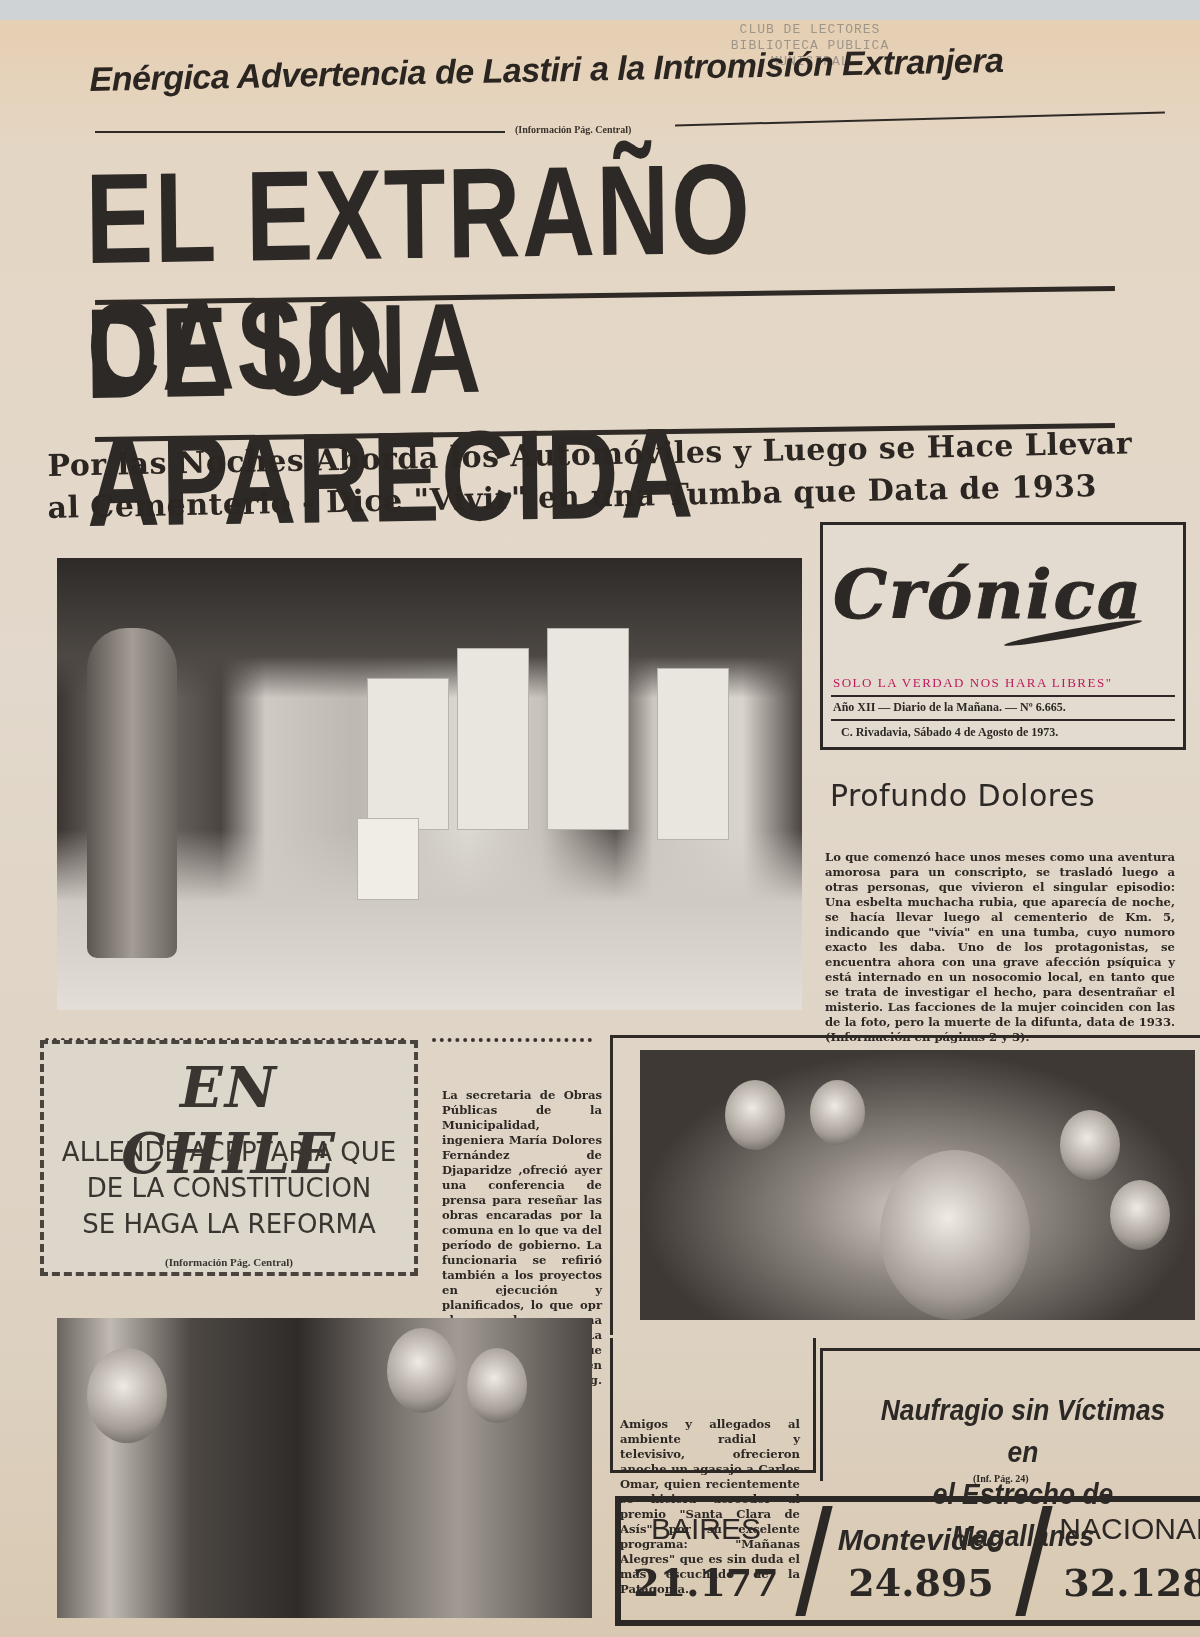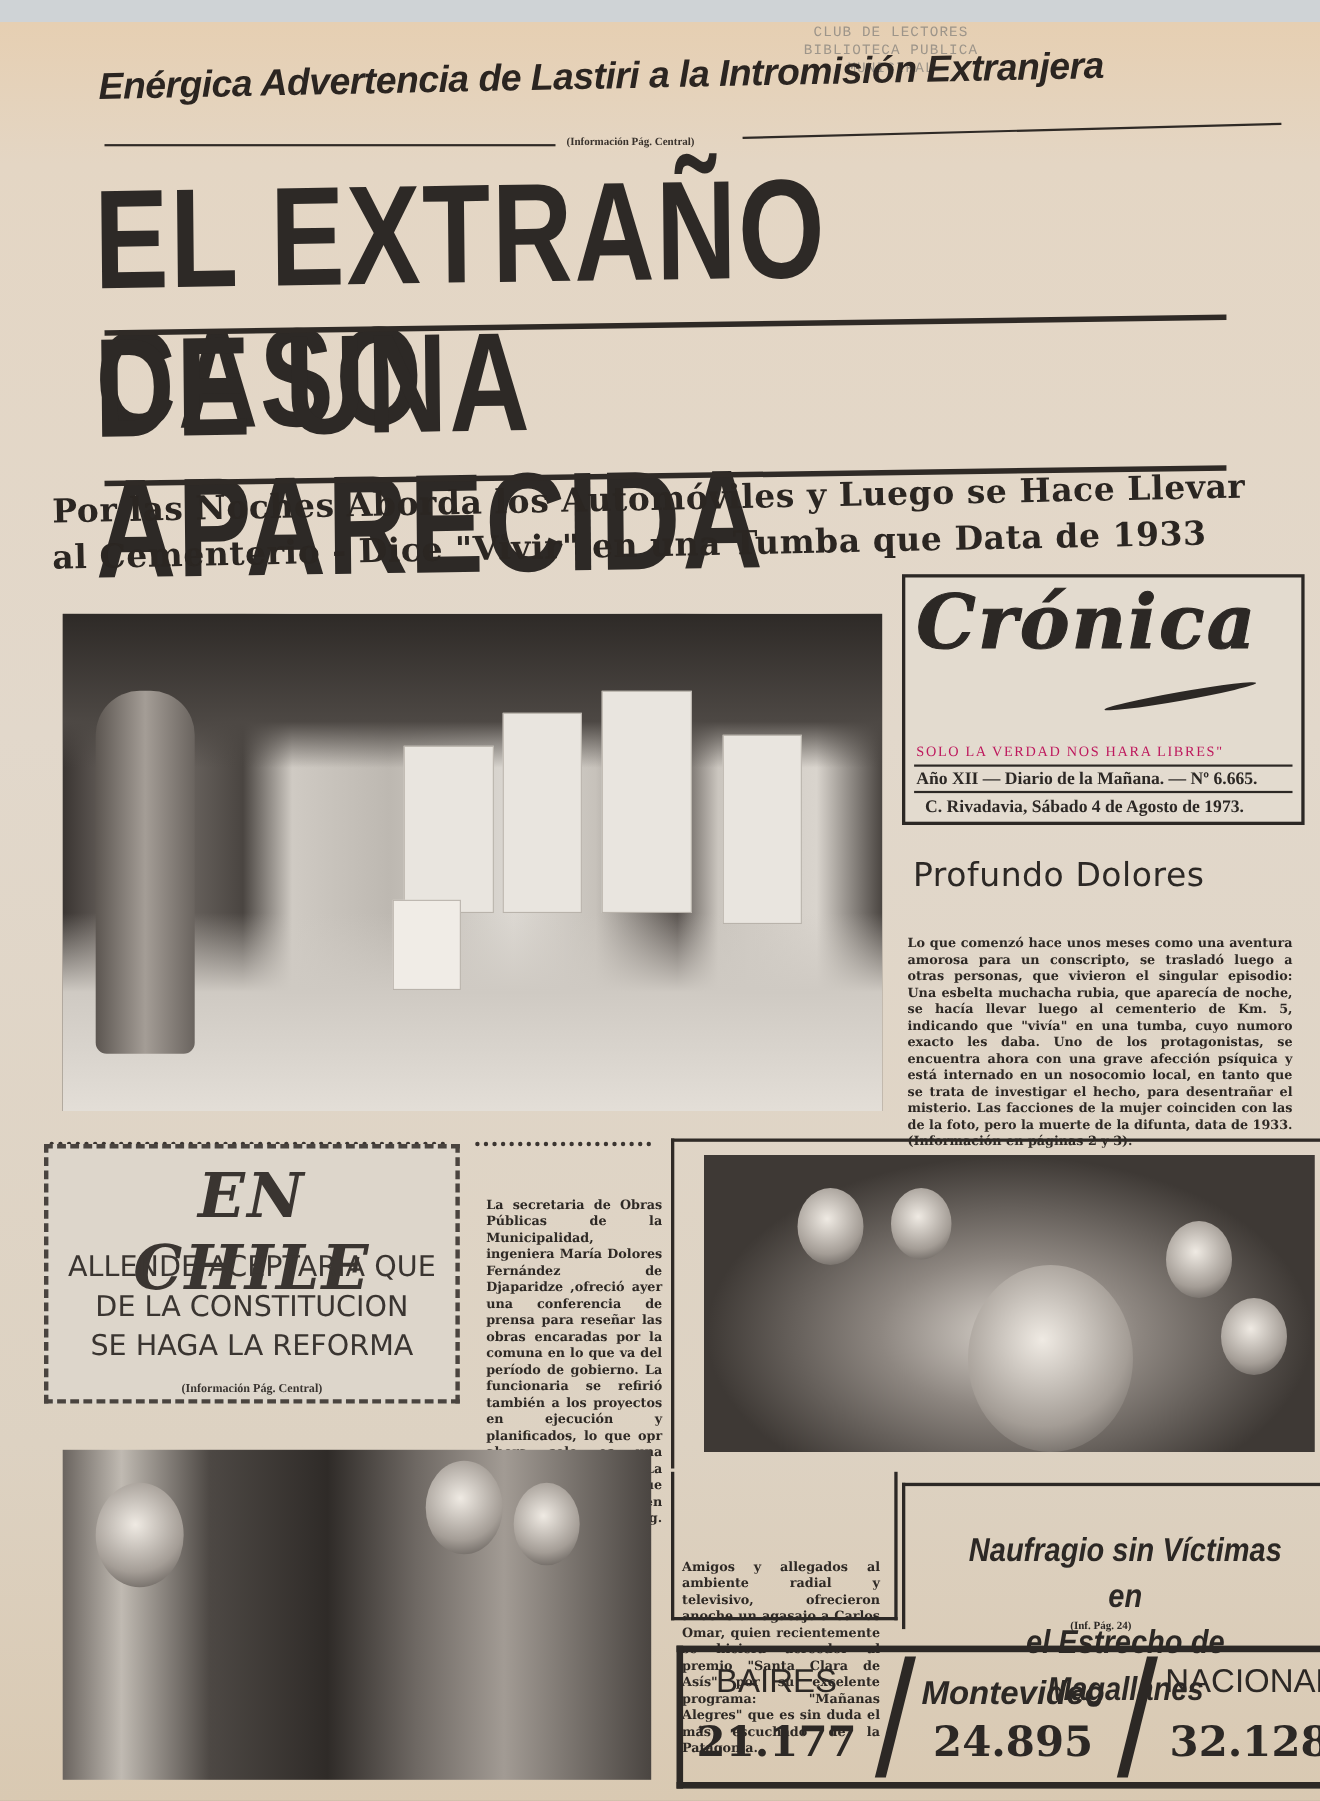--- a/index.html
+++ b/index.html
@@ -23,26 +23,26 @@
     transform:rotate(-1.2deg);transform-origin:left bottom;letter-spacing:0.5px;white-space:nowrap;}
   .photo{position:absolute;overflow:hidden;}
   .photo1{left:57px;top:558px;width:745px;height:452px;
     background:linear-gradient(90deg,#3a3532 0%,#5a5450 4%,#8e8782 10%,#6e6863 14%,#4a4541 22%,#cfcac3 28%,#bdb8b1 40%,#dcd8d2 55%,#c7c2bb 65%,#5a5450 75%,#cbc6bf 80%,#d9d4cd 92%,#4a4541 100%);}
   .photo1:before{content:"";position:absolute;left:0;top:0;right:0;height:140px;background:linear-gradient(180deg,#2e2a27,#4d4844 70%,transparent);}
   .photo1:after{content:"";position:absolute;left:0;bottom:0;right:0;height:180px;background:linear-gradient(0deg,#e3ded7,#cfcac3 60%,transparent);}
   .figure{position:absolute;left:30px;top:70px;width:90px;height:330px;border-radius:40px 40px 10px 10px;
     background:linear-gradient(90deg,#5c5651,#a49d96 50%,#6a645f);z-index:2;}
   .tomb{position:absolute;background:#e9e5df;z-index:2;border:1px solid #b9b3ab;}
   .masthead{left:820px;top:522px;width:360px;height:222px;border:3px solid #2c2825;background:#e3dbcf;}
-  .mast-logo{position:absolute;left:10px;top:1px;font-family:"DejaVu Serif",serif;font-style:italic;font-weight:bold;
+  .mast-logo{position:absolute;left:10px;top:29px;font-family:"DejaVu Serif",serif;font-style:italic;font-weight:bold;
     font-size:68px;color:#2c2825;letter-spacing:2px;-webkit-text-stroke:1px #2c2825;}
   .mast-swash{position:absolute;left:180px;top:104px;width:140px;height:8px;background:#2c2825;border-radius:50%;transform:rotate(-10deg);}
   .mast-motto{position:absolute;left:10px;top:150px;font-size:13px;letter-spacing:1.5px;color:#be185d;}
   .mast-line{position:absolute;left:8px;right:8px;height:2px;background:#2c2825;}
-  .mast-info{position:absolute;left:10px;font-size:16px;font-weight:bold;color:#2c2825;white-space:nowrap;}
+  .mast-info{position:absolute;left:10px;font-size:12px;font-weight:bold;color:#2c2825;white-space:nowrap;}
   .sub-title{left:830px;top:778px;font-family:"DejaVu Sans",sans-serif;font-size:30px;color:#2c2825;letter-spacing:0.5px;}
   .body-text{font-family:"DejaVu Serif",serif;font-weight:bold;font-size:11.6px;line-height:15px;color:#2e2925;text-align:justify;}
   .story1{left:825px;top:850px;width:350px;}
   .chile-box{left:40px;top:1040px;width:370px;height:228px;border:4px dashed #4a443f;background:#ddd6cb;}
   .chile-title{position:absolute;left:30px;top:10px;width:310px;text-align:center;font-family:"DejaVu Serif",serif;
     font-style:italic;font-weight:bold;font-size:56px;color:#3a3531;letter-spacing:2px;}
   .chile-sub{position:absolute;left:0;top:90px;width:370px;text-align:center;font-family:"DejaVu Sans",sans-serif;
     font-size:26px;line-height:36px;color:#3a3531;}
   .chile-ref{position:absolute;left:0;bottom:4px;width:370px;text-align:center;font-size:11px;font-weight:bold;color:#3a3531;}
   .story2{left:442px;top:1088px;width:160px;}

